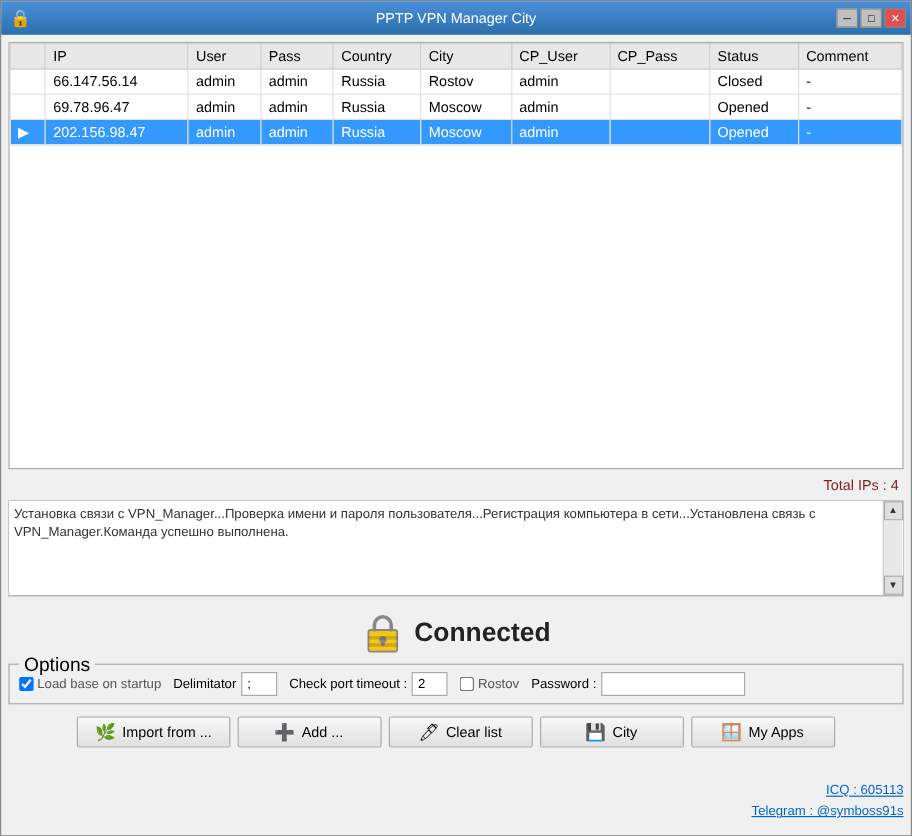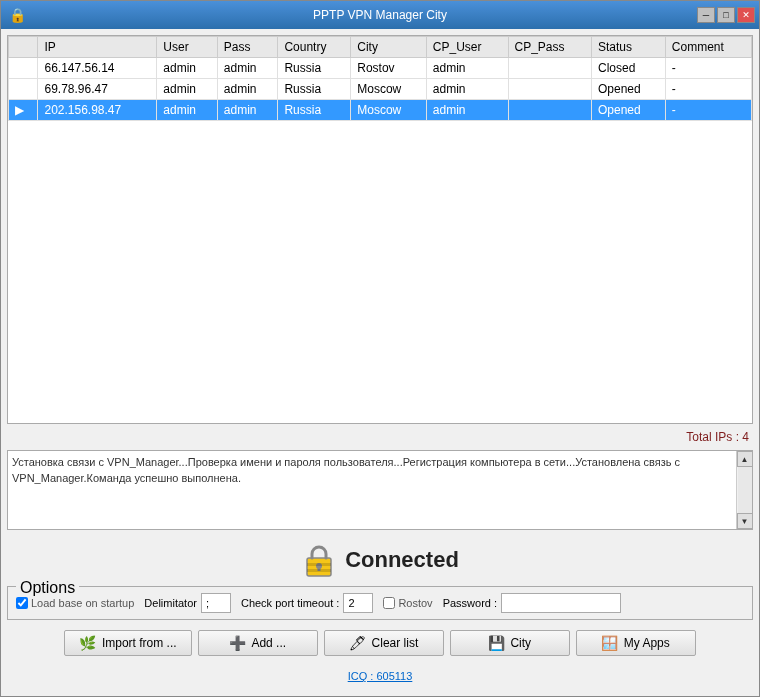--- a/index.html
+++ b/index.html
@@ -233,24 +233,25 @@
       font-size: 12px;
       min-width: 120px;
       justify-content: center;
       border-radius: 2px;
     }
     .btn-icon {
       font-size: 14px;
     }
 
     .footer-links {
-      text-align: center;
+      text-align: right;
       padding: 6px 0 4px 0;
       line-height: 1.6;
       flex-shrink: 0;
+      margin-top: 16px;
     }
     .footer-links a {
       color: #0066cc;
       text-decoration: underline;
       font-size: 11px;
       cursor: pointer;
       display: block;
     }
 
     .lock-svg {
@@ -403,15 +404,16 @@
         <span>City</span>
       </button>
       <button class="action-btn">
         <span class="btn-icon">🪟</span>
         <span>My Apps</span>
       </button>
     </div>
 
     <div class="footer-links">
       <a>ICQ : 605113</a>
+      <a>Telegram : @symboss91s</a>
     </div>
   </div>
 </div>
 
 </body></html>

